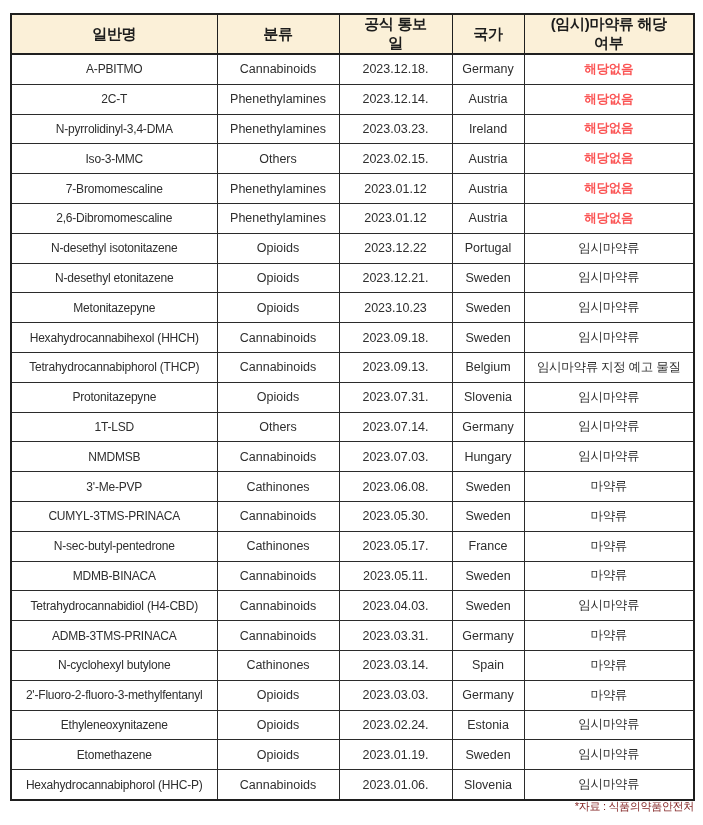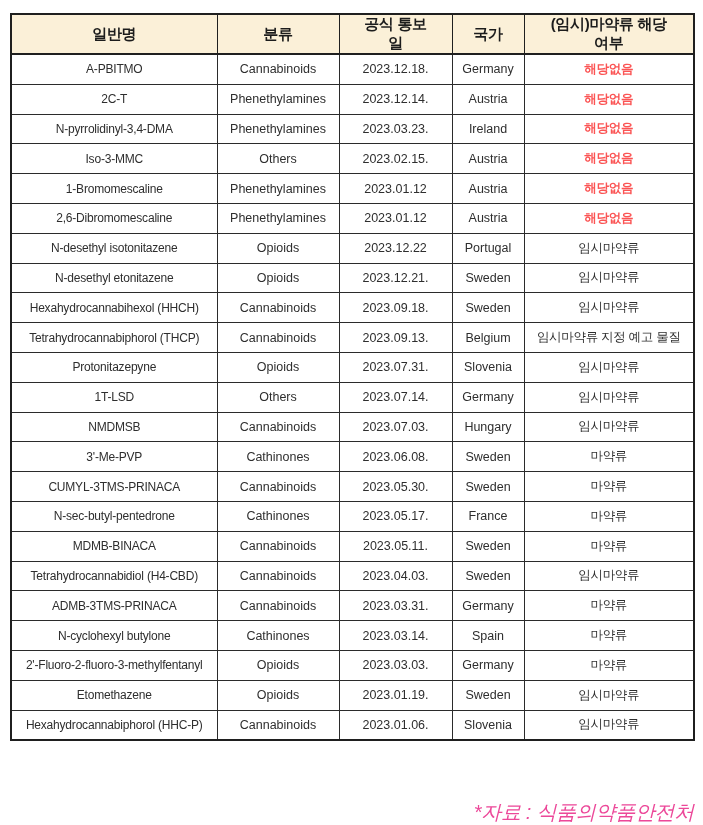--- a/index.html
+++ b/index.html
@@ -57,24 +57,23 @@
     color: #2e2e2e;
   }
   table.ntable td.cell-name { font-size: 12px; letter-spacing: -0.2px; text-align: center; }
   table.ntable td.cell-status { font-size: 12.5px; letter-spacing: -0.3px; }
   table.ntable td.status-neg { color: var(--neg-color, #fb5454); font-weight: bold; }
 
   .source-note {
     position: absolute;
     top: 799px;
     right: 9px;
-    font-size: 20px;
-    color: #ec4899;
+    font-size: 11px;
+    color: #7f1d1d;
     letter-spacing: -0.3px;
-    font-style: italic;
   }
 </style>
 </head>
 <body>
 
 <div class="page">
 
   <table class="ntable">
     <colgroup>
       <col class="c-name">
@@ -115,21 +114,21 @@
           <td class="cell-status status-neg">해당없음</td>
         </tr>
         <tr>
           <td class="cell-name">Iso-3-MMC</td>
           <td class="cell-category">Others</td>
           <td class="cell-date">2023.02.15.</td>
           <td class="cell-country">Austria</td>
           <td class="cell-status status-neg">해당없음</td>
         </tr>
         <tr>
-          <td class="cell-name">1-Bromomescaline</td>
+          <td class="cell-name">7-Bromomescaline</td>
           <td class="cell-category">Phenethylamines</td>
           <td class="cell-date">2023.01.12</td>
           <td class="cell-country">Austria</td>
           <td class="cell-status status-neg">해당없음</td>
         </tr>
         <tr>
           <td class="cell-name">2,6-Dibromomescaline</td>
           <td class="cell-category">Phenethylamines</td>
           <td class="cell-date">2023.01.12</td>
           <td class="cell-country">Austria</td>
@@ -139,20 +138,27 @@
           <td class="cell-name">N-desethyl isotonitazene</td>
           <td class="cell-category">Opioids</td>
           <td class="cell-date">2023.12.22</td>
           <td class="cell-country">Portugal</td>
           <td class="cell-status">임시마약류</td>
         </tr>
         <tr>
           <td class="cell-name">N-desethyl etonitazene</td>
           <td class="cell-category">Opioids</td>
           <td class="cell-date">2023.12.21.</td>
+          <td class="cell-country">Sweden</td>
+          <td class="cell-status">임시마약류</td>
+        </tr>
+        <tr>
+          <td class="cell-name">Metonitazepyne</td>
+          <td class="cell-category">Opioids</td>
+          <td class="cell-date">2023.10.23</td>
           <td class="cell-country">Sweden</td>
           <td class="cell-status">임시마약류</td>
         </tr>
         <tr>
           <td class="cell-name">Hexahydrocannabihexol (HHCH)</td>
           <td class="cell-category">Cannabinoids</td>
           <td class="cell-date">2023.09.18.</td>
           <td class="cell-country">Sweden</td>
           <td class="cell-status">임시마약류</td>
         </tr>
@@ -234,20 +240,27 @@
           <td class="cell-status">마약류</td>
         </tr>
         <tr>
           <td class="cell-name">2'-Fluoro-2-fluoro-3-methylfentanyl</td>
           <td class="cell-category">Opioids</td>
           <td class="cell-date">2023.03.03.</td>
           <td class="cell-country">Germany</td>
           <td class="cell-status">마약류</td>
         </tr>
         <tr>
+          <td class="cell-name">Ethyleneoxynitazene</td>
+          <td class="cell-category">Opioids</td>
+          <td class="cell-date">2023.02.24.</td>
+          <td class="cell-country">Estonia</td>
+          <td class="cell-status">임시마약류</td>
+        </tr>
+        <tr>
           <td class="cell-name">Etomethazene</td>
           <td class="cell-category">Opioids</td>
           <td class="cell-date">2023.01.19.</td>
           <td class="cell-country">Sweden</td>
           <td class="cell-status">임시마약류</td>
         </tr>
         <tr>
           <td class="cell-name">Hexahydrocannabiphorol (HHC-P)</td>
           <td class="cell-category">Cannabinoids</td>
           <td class="cell-date">2023.01.06.</td>

